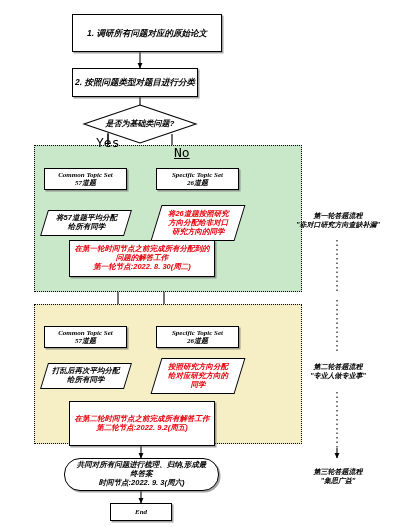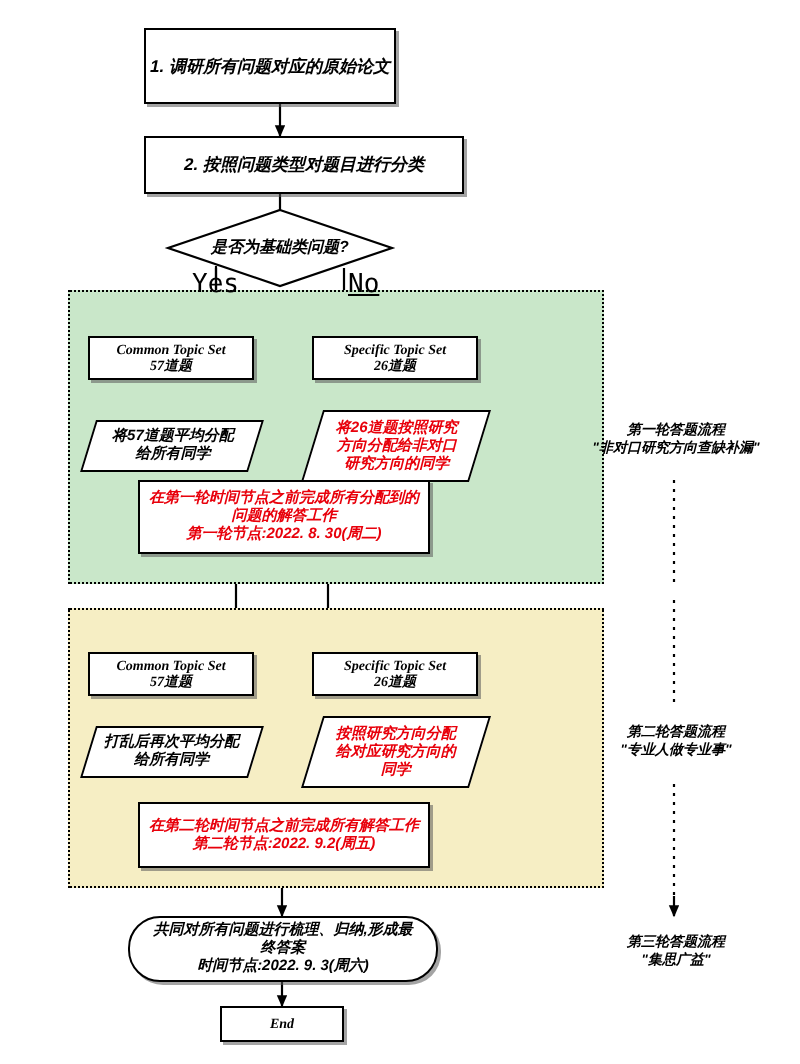--- a/index.html
+++ b/index.html
@@ -131,34 +131,34 @@
     <path d="M337,392 L337,448"></path>
   </g>
   <g stroke="#000" stroke-width="1.1" fill="none" marker-end="url(#arrow)">
     <path d="M337,448 L337,458"></path>
   </g>
 </svg>
 
 <div class="band band-green" style="left:34px; top:145px; width:268px; height:147px;"></div>
 <div class="band band-yellow" style="left:34px; top:304px; width:268px; height:140px;"></div>
 
-<div class="node rect" style="left:72px; top:14px; width:126px; height:38px; font-size:8.5px;">
+<div class="node rect" style="left:72px; top:14px; width:150px; height:38px; font-size:8.5px;">
   <span>1.  调研所有问题对应的原始论文</span>
 </div>
 
-<div class="node rect" style="left:72px; top:68px; width:160px; height:29px; font-size:8.5px;align-items:center;">
+<div class="node rect" style="left:72px; top:68px; width:126px; height:29px; font-size:8.5px;align-items:center;">
   <span>2.  按照问题类型对题目进行分类</span>
 </div>
 
 <div class="node" style="left:84px; top:115px; width:112px; height:18px; font-size:8px;align-items:center;">
   <span>是否为基础类问题?</span>
 </div>
 
 <div class="edge-label" style="left:96px; top:135px;">Yes</div>
-<div class="edge-label" style="left:174px; top:135px;text-decoration:underline;">No</div>
+<div class="edge-label" style="left:174px; top:145px;text-decoration:underline;">No</div>
 
 <div class="node rect mono" style="left:44px; top:168px; width:83px; height:22px; font-size:7px;">
   <span>Common Topic Set
 57道题</span>
 </div>
 
 <div class="node rect mono" style="left:156px; top:168px; width:83px; height:22px; font-size:7px;">
   <span>Specific Topic Set
 26道题</span>
 </div>
@@ -194,21 +194,21 @@
   <span>打乱后再次平均分配
 给所有同学</span>
 </div>
 
 <div class="node para red" style="left:156px; top:358px; width:84px; height:36px; font-size:7.5px;">
   <span>按照研究方向分配
 给对应研究方向的
 同学</span>
 </div>
 
-<div class="node rect red" style="left:69px; top:401px; width:146px; height:33px; font-size:7.5px;">
+<div class="node rect red" style="left:69px; top:401px; width:146px; height:45px; font-size:7.5px;">
   <span>在第二轮时间节点之前完成所有解答工作
 第二轮节点:2022. 9.2(周五)</span>
 </div>
 
 <div class="node rect" style="left:64px; top:458px; width:155px; height:33px; font-size:7.5px;border-radius:16px;">
   <span>共同对所有问题进行梳理、归纳,形成最
 终答案
 时间节点:2022. 9. 3(周六)</span>
 </div>
 

